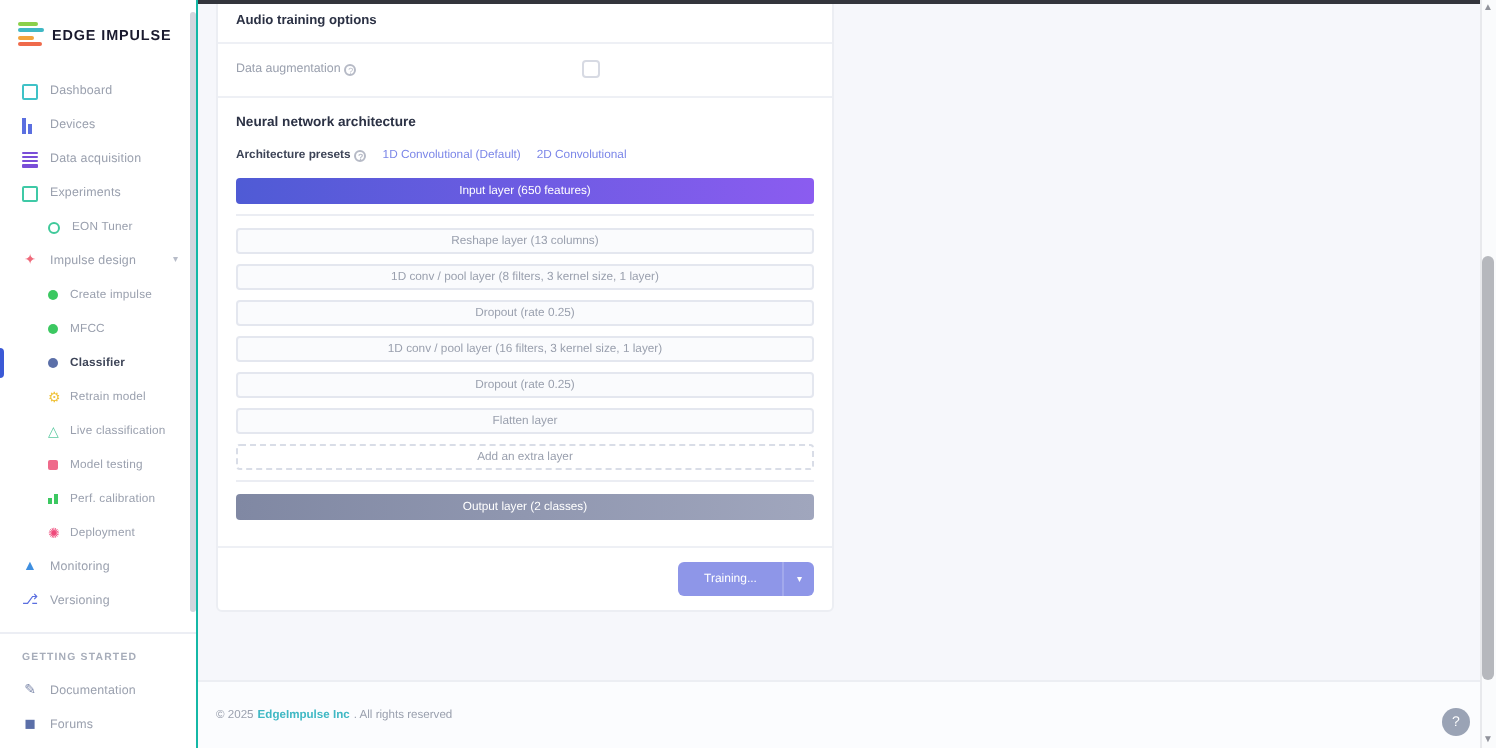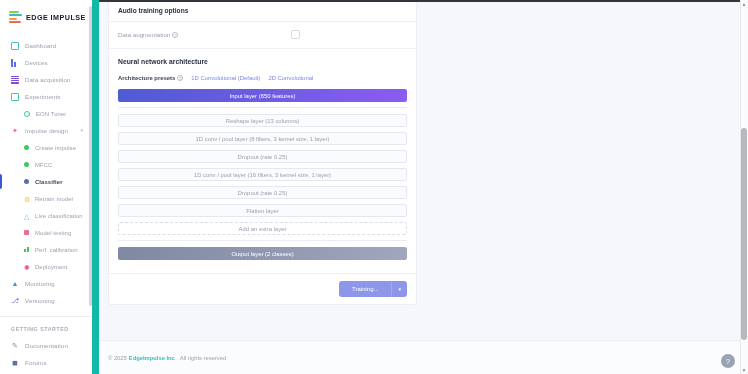--- a/index.html
+++ b/index.html
@@ -14,21 +14,21 @@
     width: 748px; height: 374px;
     background: #f6f7fb;
     display: flex;
     overflow: hidden;
   }
 
   
   .sidebar {
     width: 99px; height: 374px;
     background: #ffffff;
-    border-right: 7px solid #14b8a6;
+    border-right: 1px solid #14b8a6;
     position: relative;
     flex: 0 0 99px;
     overflow: hidden;
   }
   .logo-row {
     display: flex; align-items: center; gap: 4px;
     padding: 8px 0 0 9px;
     height: 26px;
   }
   .logo-mark {

